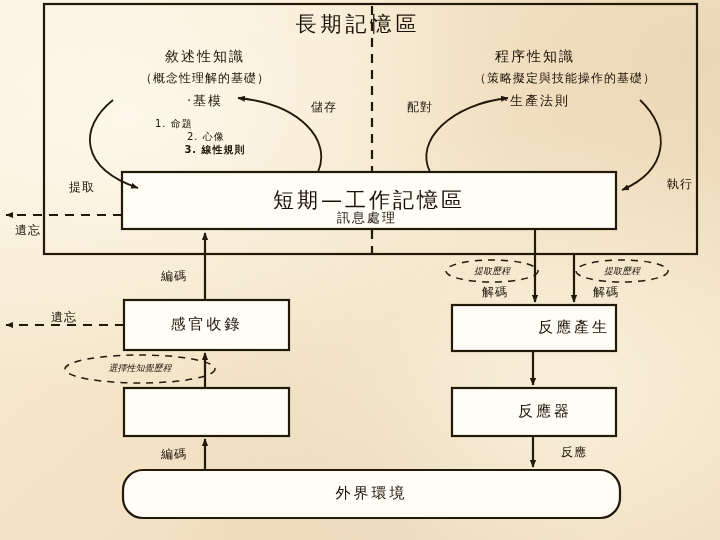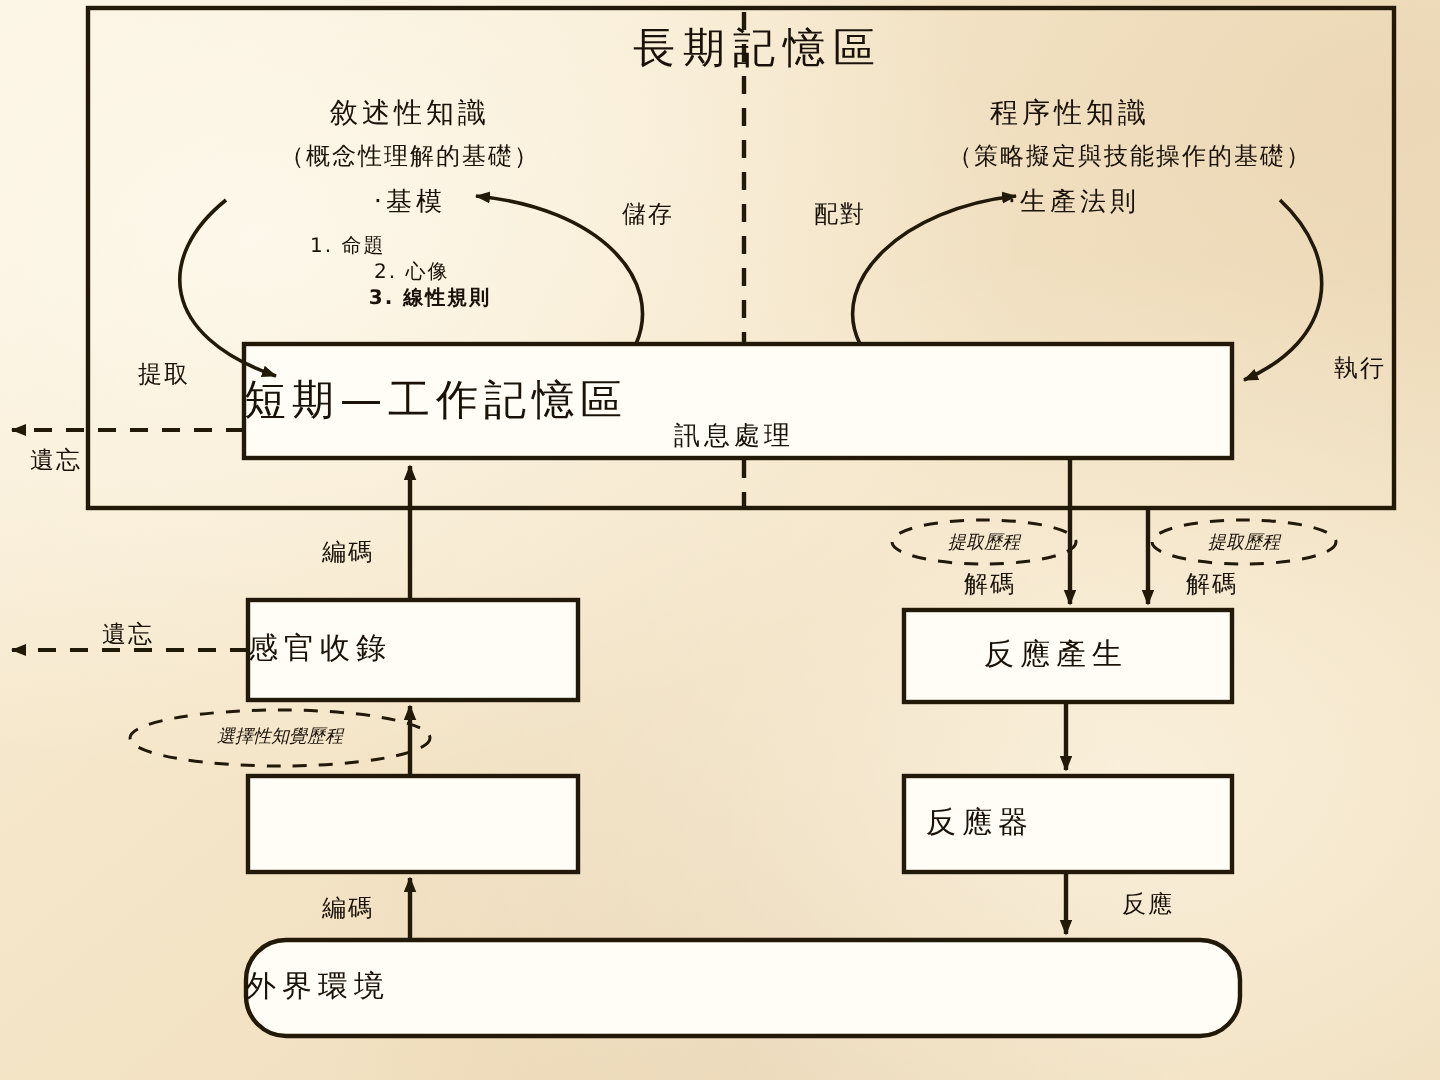--- a/index.html
+++ b/index.html
@@ -23,21 +23,21 @@
     font-family: "DejaVu Sans", "Liberation Sans", sans-serif;
   }
   #slide svg {
     position: absolute;
     left: 0;
     top: 0;
   }
   .boxlabel {
     position: absolute;
     display: flex;
-    align-items: flex-start;
+    align-items: center;
     justify-content: center;
     flex-direction: column;
     color: #1a1208;
     text-align: center;
     line-height: 1.15;
     white-space: nowrap;
     letter-spacing: 1px;
   }
   .freelabel {
     position: absolute;
@@ -117,21 +117,21 @@
 
     <line x1="533" y1="436" x2="533" y2="467" stroke="#221909" stroke-width="2.2" marker-end="url(#arrowSolid)"></line>
 
     <ellipse cx="140" cy="369" rx="75" ry="14" fill="none" stroke="#221909" stroke-width="1.5" stroke-dasharray="7,6"></ellipse>
 
     <ellipse cx="492" cy="271" rx="46" ry="11" fill="none" stroke="#221909" stroke-width="1.5" stroke-dasharray="7,6"></ellipse>
 
     <ellipse cx="622" cy="271" rx="46" ry="11" fill="none" stroke="#221909" stroke-width="1.5" stroke-dasharray="7,6"></ellipse>
   </svg>
 
-  <div class="freelabel t-title" style="left:279px; top:10px; width:200px;">長期記憶區</div>
+  <div class="freelabel t-title" style="left:258px; top:10px; width:200px;">長期記憶區</div>
 
   <div class="freelabel t-head" style="left:125px; top:48px; width:160px;">敘述性知識</div>
 
   <div class="freelabel t-paren" style="left:100px; top:70px; width:210px;">（概念性理解的基礎）</div>
 
   <div class="freelabel t-bullet" style="left:140px; top:92px; width:130px;">‧基模</div>
 
   <div class="freelabel t-sub" style="left:155px; top:118px; width:110px; text-align:left;">1. 命題</div>
   <div class="freelabel t-sub" style="left:155px; top:131px; width:110px; text-align:left;margin-left:32px;">2. 心像</div>
   <div class="freelabel t-sub" style="left:155px; top:144px; width:120px; text-align:center;font-weight:bold;">3. 線性規則</div>

